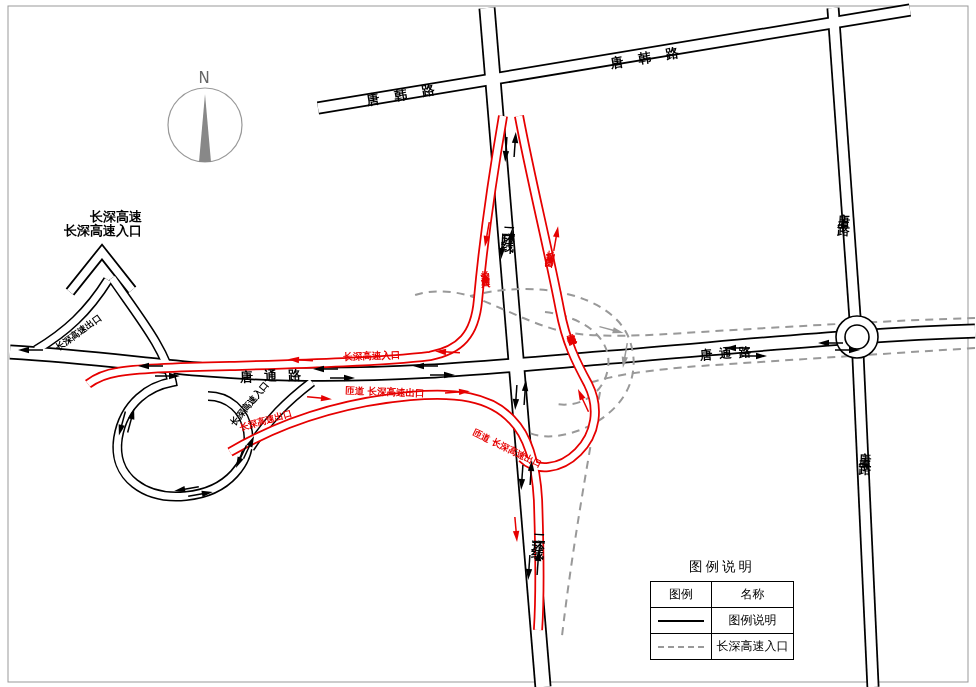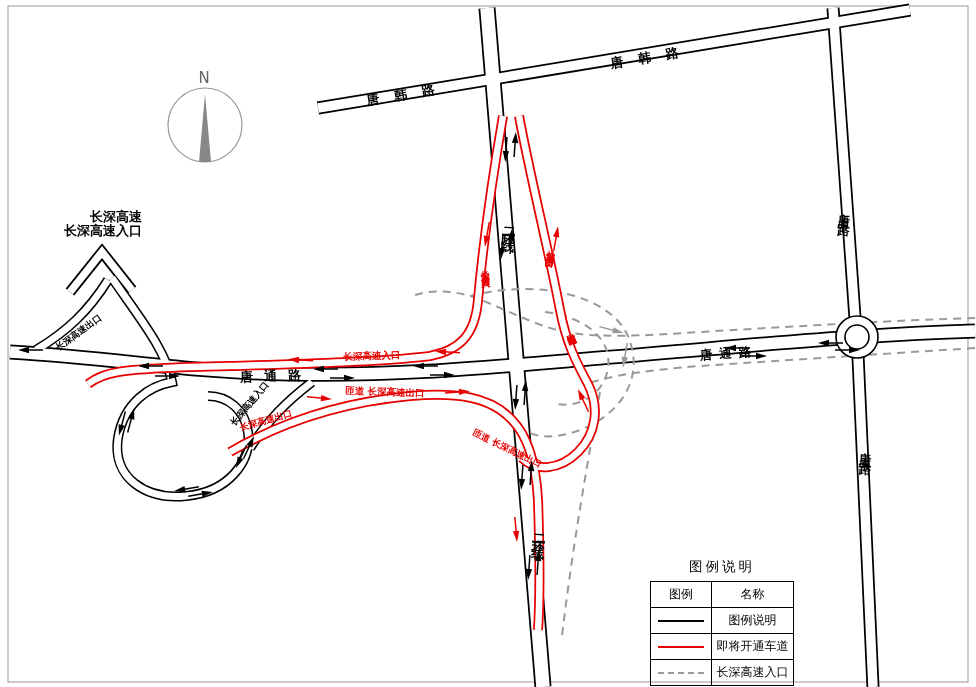--- a/index.html
+++ b/index.html
@@ -175,24 +175,20 @@
       <tbody>
           <tr>
         <th class="c1">图例</th>
         <th>名称</th>
       </tr>
       <tr>
         <td class="c1"><span class="sample s-black"></span></td>
         <td>图例说明</td>
       </tr>
       <tr>
-        <td class="c1"><span class="sample s-red"></span></td>
-        <td>即将开通车道</td>
-      </tr>
-      <tr>
         <td class="c1"><span class="sample s-dash"></span></td>
         <td>长深高速入口</td>
       </tr>
     </tbody>
       </table>
   </div>
 
 </div>
 
 </body></html>

